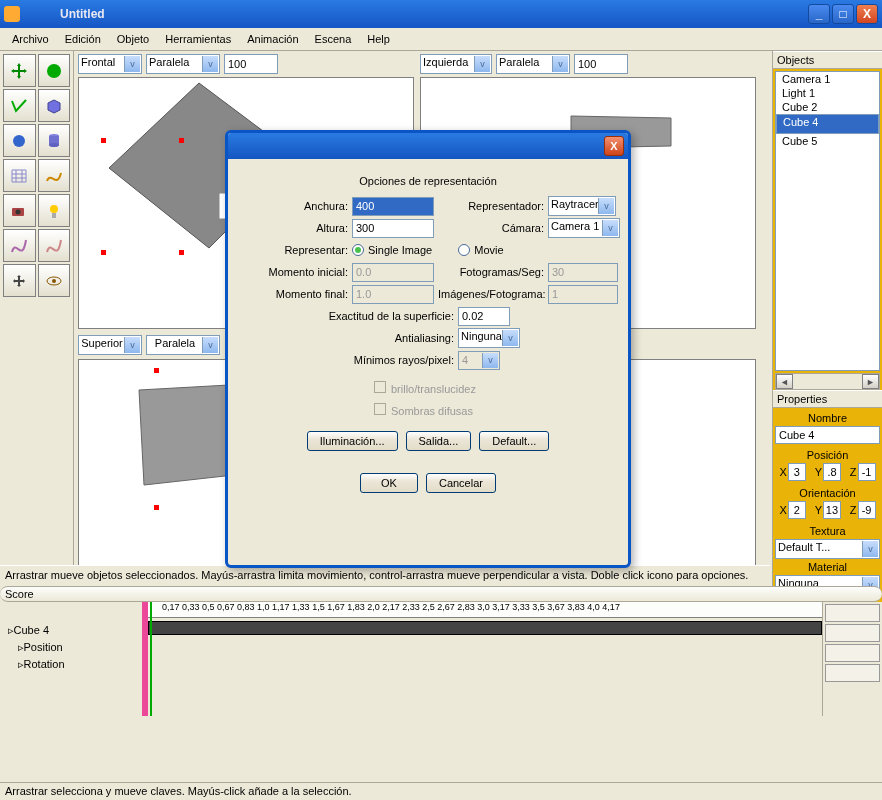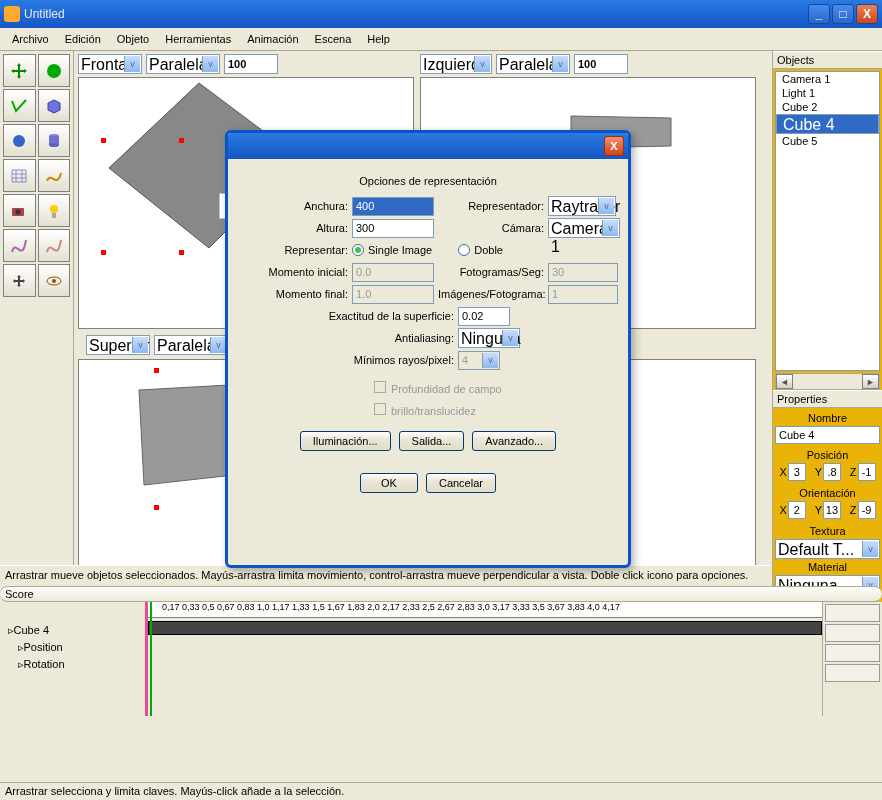--- a/index.html
+++ b/index.html
@@ -18,21 +18,21 @@
   display: flex;
   align-items: center;
   padding: 0 4px;
   color: #e8e8f2;
 }
 .titlebar .appicon {
   width: 16px; height: 16px;
   background: #fa3; border-radius: 3px;
   margin-right: 4px;
 }
-.titlebar .title { flex: 1; font-weight: normal; font-size: 12px; }
+.titlebar .title { flex: 1; font-weight: bold; font-size: 12px; margin-left: 36px; }
 .winbtn {
   width: 22px; height: 20px;
   margin-left: 2px;
   border: 1px solid #134a9e;
   background: linear-gradient(#4a8af0, #2966c8);
   border-radius: 3px;
   display: flex; align-items: center; justify-content: center;
   color: #fff; font-weight: bold; font-size: 12px;
   cursor: pointer;
 }
@@ -72,42 +72,41 @@
   background: #ece9d8;
   position: relative;
 }
 .viewbar {
   position: absolute;
   display: flex;
   gap: 4px;
   align-items: center;
 }
 .sel {
-  font-size: 16px;
+  font-size: 11px;
   background: #fff;
   border: 1px solid #7f9db9;
   padding: 1px 2px;
   height: 20px;
 }
 .sel.xp { position: relative; padding-right: 18px; }
 .sel.xp::after {
   content: 'v';
   position: absolute; right: 1px; top: 1px; bottom: 1px; width: 15px;
   background: linear-gradient(#c7ddfc, #8eb8ee);
   border-left: 1px solid #7f9db9;
   font-size: 9px; color: #4a6b99;
   display:flex; align-items:center; justify-content:center;
 }
 .txtin {
   font-size: 11px;
   background: #fff;
   border: 1px solid #7f9db9;
   padding: 2px 3px;
   height: 20px;
-  font-weight: bold;
 }
 .viewport {
   position: absolute;
   background: #fff;
   border: 1px solid #808080;
 }
 .rightpanel {
   width: 110px;
   background: #eab308;
   border-left: 1px solid #aca899;
@@ -158,21 +157,21 @@
   background: linear-gradient(#fdfdfb,#ece9d8);
   border-top:1px solid #aca899; border-bottom:1px solid #aca899;
   padding: 1px 5px;
   border-radius: 8px;
 }
 .timeline {
   position:absolute; left:0; right:0; height:114px;
   background:#ece9d8; display:flex;
 }
 .tl-left {
-  width:148px; background:#ece9d8; border-right:3px solid #ec4899;
+  width:148px; background:#ece9d8; border-right:6px solid #ec4899;
   padding:20px 4px 2px;
 }
 .tl-left div { padding:2px 4px; }
 .tl-main {
   flex:1; position:relative; background:#ece9d8;
 }
 .ruler {
   height:16px; background:#fdfdfb; border-bottom:1px solid #808080;
   font-size:9px; padding-left:14px; white-space:nowrap; overflow:hidden;
 }
@@ -385,21 +384,21 @@
       <div class="sel xp" style="width:74px">Paralela</div>
       <input class="txtin" style="width: 54px;" value="100">
     </div>
 
     <div class="viewbar" style="left:346px;top:3px;">
       <div class="sel xp" style="width:72px">Izquierda</div>
       <div class="sel xp" style="width:74px">Paralela</div>
       <input class="txtin" style="width: 54px;" value="100">
     </div>
 
-    <div class="viewbar" style="left:12px;top:284px;">
+    <div class="viewbar" style="left:4px;top:284px;text-align:center;">
       <div class="sel xp" style="width:64px">Superior</div>
       <div class="sel xp" style="width:74px">Paralela</div>
     </div>
 
     <div class="viewport" style="left:4px;top:26px;width:336px;height:252px;">
       <svg width="336" height="252">
           <polygon points="120,5 220,80 130,170 30,90" fill="#888" stroke="#555"></polygon>
           <rect x="140" y="115" width="40" height="26" fill="#fff" stroke="#888"></rect>
         </svg>
       <div class="dotred" style="left:22px;top:60px"></div><div class="dotred" style="left:100px;top:60px"></div>
@@ -474,21 +473,21 @@
     <div class="tl-bar"></div>
   </div>
   <div class="tl-right">
     <div></div>
     <div></div>
     <div></div>
     <div></div>
   </div>
 </div>
 
-<div class="status2">Arrastrar selecciona y limita claves. Mayús-click añade a la selección.</div>
+<div class="status2">Arrastrar selecciona y mueve claves. Mayús-click añade a la selección.</div>
 
 <div class="modal">
   <div class="modal-titlebar">
     <div class="modal-close">X</div>
   </div>
   <div class="modal-body">
     <div class="modal-title">Opciones de representación</div>
 
     <div class="dlgrow">
       <div class="dlglbl">Anchura:</div>
@@ -501,21 +500,21 @@
       <input class="dlgin" style="width: 82px;" value="300">
       <div style="width:106px;text-align:right">Cámara:</div>
       <div class="sel xp" style="width:72px">Camera 1</div>
     </div>
     <div class="dlgrow">
       <div class="dlglbl">Representar:</div>
       <span class="radio on"></span>
       <span>Single Image</span>
       <span style="width:18px"></span>
       <span class="radio"></span>
-      <span>Doble</span>
+      <span>Movie</span>
     </div>
     <div class="dlgrow">
       <div class="dlglbl">Momento inicial:</div>
       <input class="dlgin dis" style="width: 82px;" value="0.0">
       <div style="width:106px;text-align:right">Fotogramas/Seg:</div>
       <input class="dlgin dis" style="width: 70px;" value="30">
     </div>
     <div class="dlgrow">
       <div class="dlglbl">Momento final:</div>
       <input class="dlgin dis" style="width: 82px;" value="1.0">
@@ -528,26 +527,26 @@
     </div>
     <div class="dlgrow">
       <div class="dlglbl2">Antialiasing:</div>
       <div class="sel xp" style="width:62px">Ninguna</div>
     </div>
     <div class="dlgrow">
       <div class="dlglbl2">Mínimos rayos/pixel:</div>
       <div class="sel xp dlgin dis" style="width:42px">4</div>
     </div>
     <div style="padding:6px 0 0 140px; color:#999;">
-      <div style="padding:4px 0"><span class="chk"></span><span>Profundidad de campo</span></div>
       <div style="padding:4px 0"><span class="chk"></span><span>brillo/translucidez</span></div>
+      <div style="padding:4px 0"><span class="chk"></span><span>Sombras difusas</span></div>
     </div>
     <div class="btnrow">
       <button class="btn">Iluminación...</button>
       <button class="btn">Salida...</button>
-      <button class="btn">Avanzado...</button>
+      <button class="btn">Default...</button>
     </div>
     <div class="btnrow" style="margin-top:22px">
       <button class="btn" style="padding:3px 20px">OK</button>
       <button class="btn">Cancelar</button>
     </div>
   </div>
 </div>
 
 </body></html>

